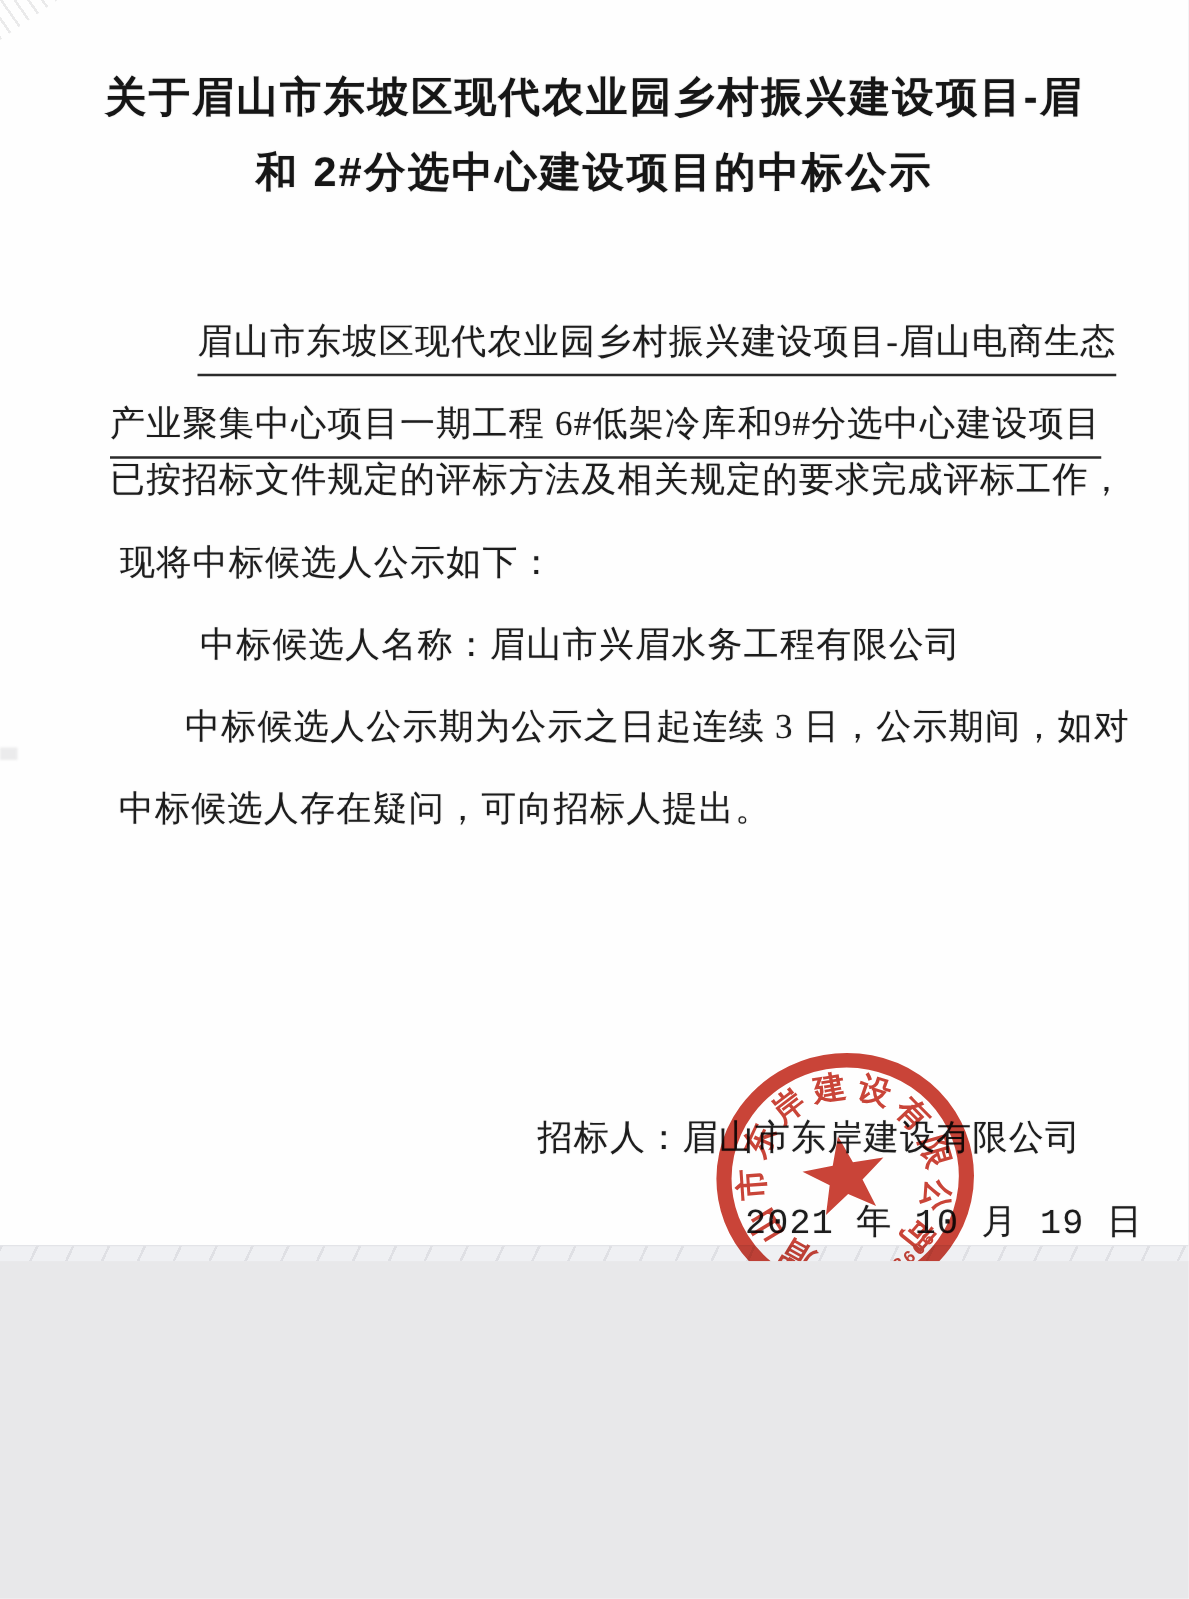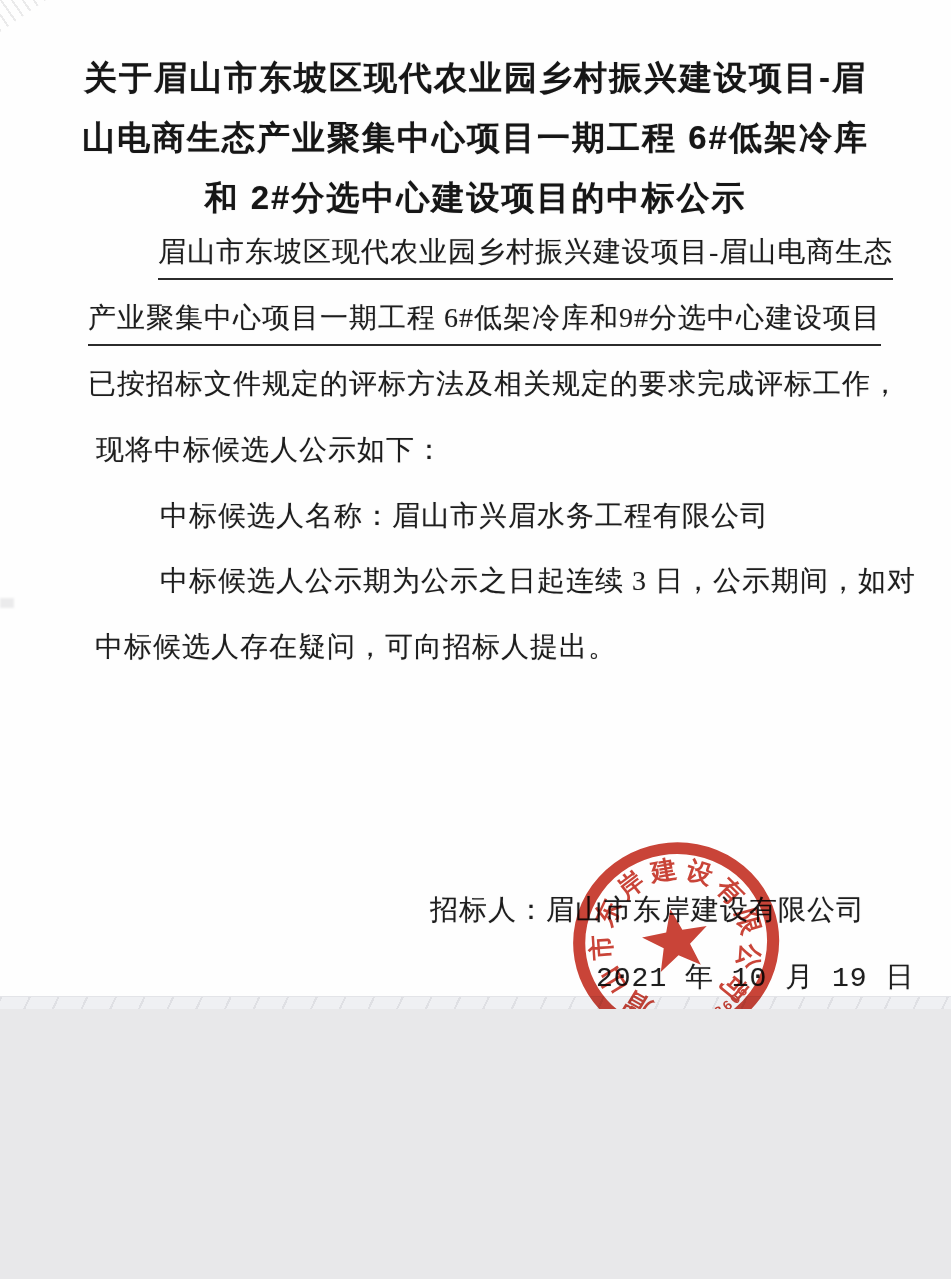--- a/index.html
+++ b/index.html
@@ -34,20 +34,21 @@
     font-size: 28px;
     letter-spacing: 1px;
     white-space: nowrap;
     color: #1d1d1d;
     text-shadow: 0 0 1px rgba(40,40,40,.30);
   }
   .u {
     display: inline-block;
     border-bottom: 2px solid #2b2b2b;
     padding-bottom: 7px;
+    margin-top: 21px;
   }
 
   
   .seal {
     position: absolute;
     left: 564px;
     top: 833px;
     width: 224px;
     height: 216px;
     transform: rotate(-10deg);
@@ -108,34 +109,33 @@
   <div class="artifact corner-marks"></div>
   <div class="artifact edge-mark"></div>
   <div class="artifact smudge smudge-1"></div>
   <div class="artifact smudge smudge-2"></div>
   <div class="artifact smudge smudge-3"></div>
   <div class="artifact smudge smudge-4"></div>
   <div class="artifact bottom-strip"></div>
 
   <div class="title-block">
     <div>关于眉山市东坡区现代农业园乡村振兴建设项目-眉</div>
-    <div>山电商生态产业聚集中心项目一期工程 6#低架冷库</div>
     <div>和 2#分选中心建设项目的中标公示</div>
   </div>
 
   <div class="bline" style="top:233px; left:158px;">
     <span class="u">眉山市东坡区现代农业园乡村振兴建设项目-眉山电商生态</span>
   </div>
   <div class="bline" style="top:299px; left:88px;">
     <span class="u">产业聚集中心项目一期工程 6#低架冷库和9#分选中心建设项目</span>
   </div>
   <div class="bline" style="top:365px; left:88px;">已按招标文件规定的评标方法及相关规定的要求完成评标工作，</div>
   <div class="bline" style="top:497px; left:160px;">中标候选人名称：眉山市兴眉水务工程有限公司</div>
   <div class="bline" style="top:431px; left:96px;">现将中标候选人公示如下：</div>
-  <div class="bline" style="top:562px; left:160px;">中标候选人公示期为公示之日起连续 3 日，公示期间，如对</div>
+  <div class="bline" style="top:562px; left:148px;">中标候选人公示期为公示之日起连续 3 日，公示期间，如对</div>
   <div class="bline" style="top:628px; left:95px;">中标候选人存在疑问，可向招标人提出。</div>
   <div class="bline" style="top:891px; left:430px;">招标人：眉山市东岸建设有限公司</div>
   <div class="bline" style="top:958px; left:596px;font-family:Liberation Mono, monospace;">2021 年 10 月 19 日</div>
 
   <div class="seal" style="color: rgb(195, 42, 28);">
     <svg viewBox="0 0 240 240" preserveAspectRatio="none">
       <circle cx="120" cy="121" r="104" fill="none" stroke="currentColor" stroke-width="13"></circle>
       <polygon fill="currentColor" points="120,84 128.8,108.9 155.2,109.6 134.3,125.6 141.8,150.9 120,136 98.2,150.9 105.7,125.6 84.8,109.6 111.2,108.9"></polygon>
       <g class="seal-company">
           <text x="120" y="50" text-anchor="middle" transform="rotate(-140 120 121)">眉</text>

